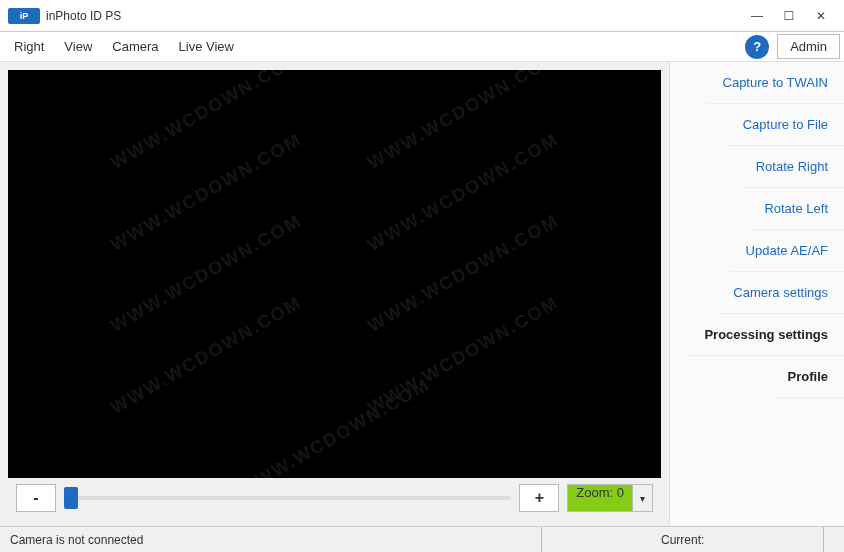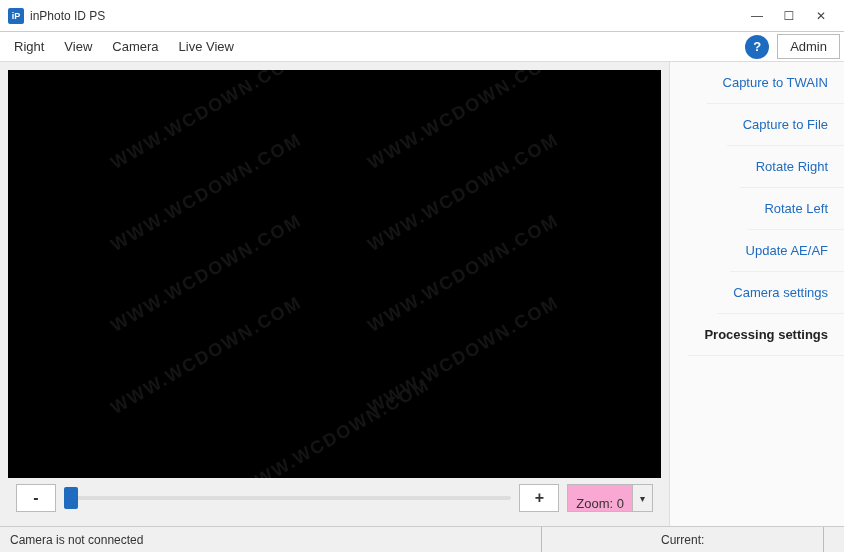--- a/index.html
+++ b/index.html
@@ -18,21 +18,21 @@
     .title-bar {
       display: flex;
       align-items: center;
       background: #fff;
       border-bottom: 1px solid #ccc;
       height: 32px;
       padding: 0 8px;
       flex-shrink: 0;
     }
     .title-bar-icon {
-      width: 16px;
+      width: 32px;
       height: 16px;
       margin-right: 6px;
       background: #1e6bbf;
       border-radius: 2px;
       display: flex;
       align-items: center;
       justify-content: center;
       color: white;
       font-size: 9px;
       font-weight: bold;
@@ -187,23 +187,23 @@
       -webkit-appearance: none;
       appearance: none;
       width: 14px;
       height: 22px;
       background: #1e6bbf;
       cursor: pointer;
       border-radius: 2px;
     }
     .zoom-value-container {
       display: flex;
-      align-items: flex-end;
+      align-items: flex-start;
       border: 1px solid #bbb;
-      background: #f9a8d4;
+      background: #84cc16;
       height: 28px;
     }
     .zoom-value {
       padding: 0 8px;
       font-size: 13px;
       color: #333;
     }
     .zoom-dropdown-btn {
       width: 20px;
       height: 100%;
@@ -326,20 +326,21 @@
   </div>
 
   <div class="right-sidebar">
     <div class="sidebar-item">Capture to TWAIN</div>
     <div class="sidebar-item">Capture to File</div>
     <div class="sidebar-item">Rotate Right</div>
     <div class="sidebar-item">Rotate Left</div>
     <div class="sidebar-item">Update AE/AF</div>
     <div class="sidebar-item">Camera settings</div>
     <div class="sidebar-item active">Processing settings</div>
+    <div class="sidebar-item active">Profile</div>
   </div>
 
 </div>
 
 <div class="status-bar">
   <div class="status-section status-main">
     <span>Camera is not connected</span>
   </div>
   <div class="status-section status-current">
     <span>Current:</span>

